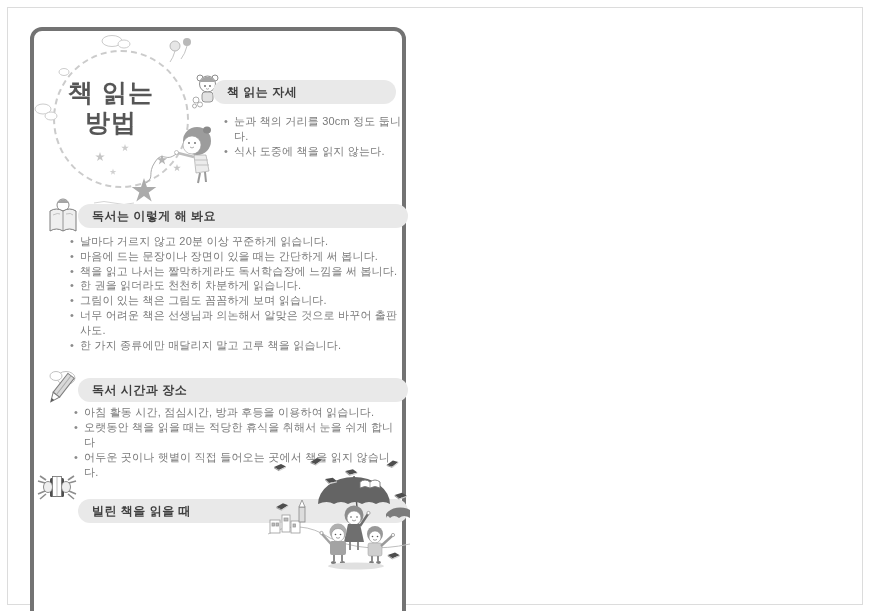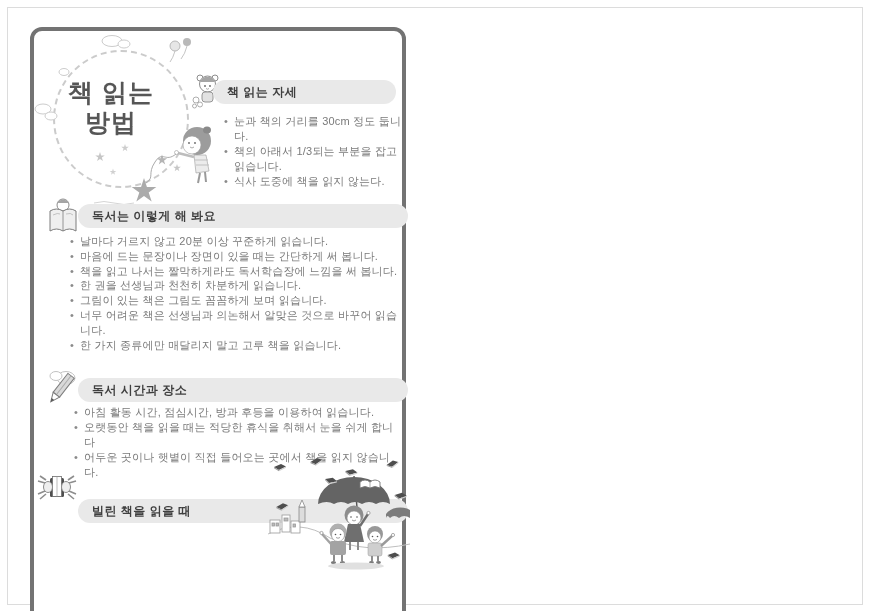--- a/index.html
+++ b/index.html
@@ -108,42 +108,41 @@
       <rect x="12" y="21" width="11" height="10" rx="3" fill="#e2e2e2" stroke="#8d8d8d" stroke-width="0.9"></rect>
       <circle cx="6" cy="29" r="3" fill="#ffffff" stroke="#a5a5a5" stroke-width="0.9"></circle>
       <circle cx="10" cy="33.5" r="2.5" fill="#ffffff" stroke="#a5a5a5" stroke-width="0.9"></circle>
       <circle cx="4.5" cy="35" r="2" fill="#ffffff" stroke="#a5a5a5" stroke-width="0.9"></circle>
     </svg>
     <div class="bar" style="left:179px; top:49px; width:183px;">
       <span>책 읽는 자세</span>
     </div>
     <ul class="blist" style="left:190px; top:83px; width:182px;">
         <li>눈과 책의 거리를 30cm 정도 둡니다.</li>
-        <li>책의 아래서 1/3되는 부분을 잡고 읽습니다.</li>
         <li>식사 도중에 책을 읽지 않는다.</li>
       </ul>
 
     <svg class="icon" style="left:13px; top:165px;" width="32" height="40" viewBox="0 0 32 40">
       <circle cx="16" cy="9" r="6" fill="#ffffff" stroke="#8d8d8d" stroke-width="1"></circle>
       <path d="M10.5,7 A6,6 0 0 1 21.5,7" fill="#a5a5a5"></path>
       <path d="M3,15 Q9.5,11 16,15 Q22.5,11 29,15 L29,35 Q22.5,31 16,35 Q9.5,31 3,35 Z" fill="#efefef" stroke="#7d7d7d" stroke-width="1"></path>
       <line x1="16" y1="15" x2="16" y2="35" stroke="#7d7d7d" stroke-width="0.8"></line>
       <path d="M6,19 Q11,16.5 13,18" stroke="#b5b5b5" stroke-width="0.8" fill="none"></path>
       <path d="M19,18 Q24,16.5 26,19" stroke="#b5b5b5" stroke-width="0.8" fill="none"></path>
     </svg>
     <div class="bar" style="left:44px; top:173px; width:330px;">
       <span>독서는 이렇게 해 봐요</span>
     </div>
     <ul class="blist tight" style="left:36px; top:203px; width:336px;">
         <li>날마다 거르지 않고 20분 이상 꾸준하게 읽습니다.</li>
         <li>마음에 드는 문장이나 장면이 있을 때는 간단하게 써 봅니다.</li>
         <li>책을 읽고 나서는 짤막하게라도 독서학습장에 느낌을 써 봅니다.</li>
-        <li>한 권을 선생님과 천천히 차분하게 읽습니다.</li>
+        <li>한 권을 읽더라도 천천히 차분하게 읽습니다.</li>
         <li>그림이 있는 책은 그림도 꼼꼼하게 보며 읽습니다.</li>
-        <li>너무 어려운 책은 선생님과 의논해서 알맞은 것으로 바꾸어 읽습니다.</li>
+        <li>너무 어려운 책은 선생님과 의논해서 알맞은 것으로 바꾸어 출판사도.</li>
         <li>한 가지 종류에만 매달리지 말고 고루 책을 읽습니다.</li>
       </ul>
 
     <svg class="icon" style="left:7px; top:337px;" width="38" height="42" viewBox="0 0 38 42">
       <ellipse cx="25" cy="10" rx="9" ry="6.5" fill="#ffffff" stroke="#c2c2c2" stroke-width="1"></ellipse>
       <ellipse cx="15" cy="8" rx="6" ry="4.5" fill="#ffffff" stroke="#c2c2c2" stroke-width="1"></ellipse>
       <g transform="rotate(38 19 22)">
         <rect x="15" y="4" width="8" height="24" fill="#d9d9d9" stroke="#7d7d7d" stroke-width="1"></rect>
         <line x1="19" y1="4" x2="19" y2="28" stroke="#aaaaaa" stroke-width="1"></line>
         <path d="M15,28 L23,28 L19,37 Z" fill="#ffffff" stroke="#7d7d7d" stroke-width="1"></path>

